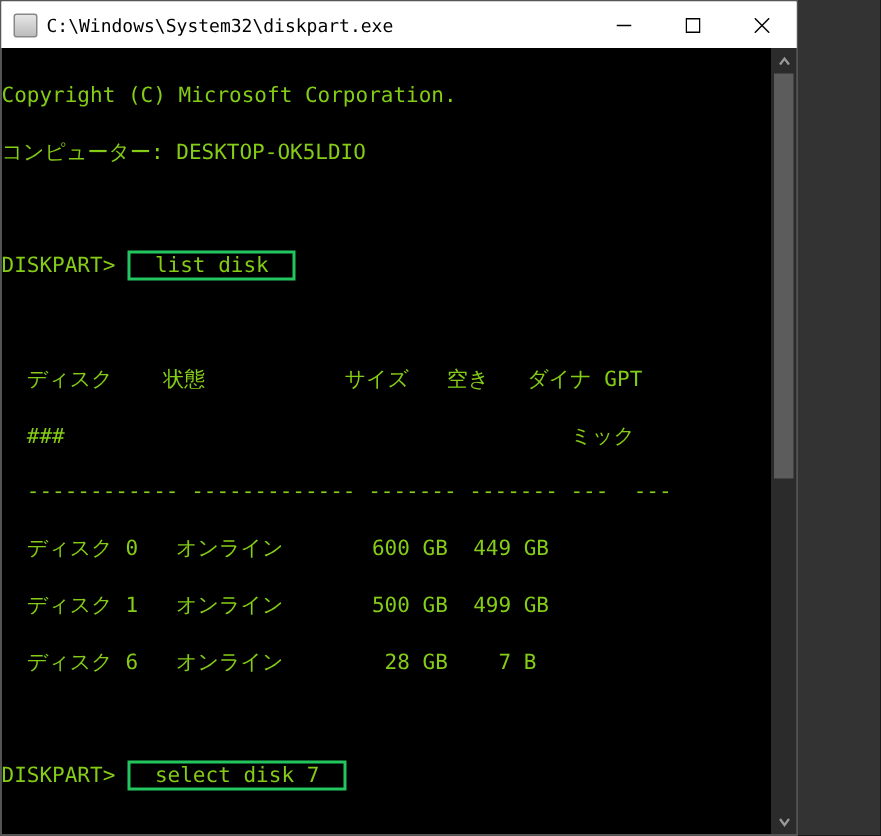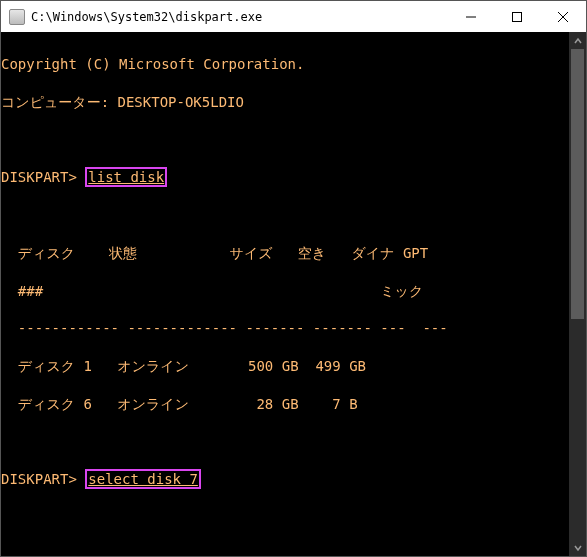--- a/index.html
+++ b/index.html
@@ -4,21 +4,21 @@
 <style>
 * { margin: 0; padding: 0; box-sizing: border-box; }
 body {
   font-family: "Yu Gothic","MS Gothic","Consolas",monospace;
   background: #333;
   width: 587px;
   height: 557px;
   overflow: hidden;
 }
 .window {
-  width: 587px;
+  width: 532px;
   height: 557px;
   background: #fff;
   border: 1px solid #555;
   display: flex;
   flex-direction: column;
 }
 .titlebar {
   height: 31px;
   background: #fff;
   display: flex;
@@ -44,21 +44,21 @@
   align-items: center;
   justify-content: center;
   font-size: 14px;
   font-family: "Segoe UI Symbol",sans-serif;
   color: #000;
 }
 .winbtn svg { stroke:#000; stroke-width:1; fill:none; }
 .console {
   flex: 1;
   background: #000;
-  color: #fdba74;
+  color: #84cc16;
   font-family: "MS Gothic","Consolas",monospace;
   font-size: 14px;
   line-height: 1.35;
   padding: 4px 4px 4px 0;
   position: relative;
   overflow: hidden;
 }
 .console .content {
   padding-left: 0;
   white-space: pre;
@@ -82,21 +82,21 @@
   font-size:10px;
 }
 .scrollbar .track { flex:1; position:relative; }
 .scrollbar .thumb {
   position:absolute;
   left:2px; right:2px;
   top:0; height:55%;
   background:#5c5c5c;
 }
 .line { display:block; }
-.hl { border:2px solid #d946ef; padding:0 1px;text-decoration:underline; }
+.hl { border:2px solid #22c55e; padding:0 16px; }
 
 </style>
 </head>
 <body>
 
 <div class="window">
 
   <div class="titlebar">
     <div class="app-icon"></div>
     <div class="title-text">C:\Windows\System32\diskpart.exe</div>
@@ -122,20 +122,21 @@
   <div class="console">
     <div class="content">
 <span class="line">Copyright (C) Microsoft Corporation.</span>
 <span class="line">コンピューター: DESKTOP-OK5LDIO</span>
 <span class="line"> </span>
 <span class="line"><span>DISKPART&gt; </span><span class="hl">list disk</span></span>
 <span class="line"> </span>
 <span class="line">  ディスク    状態           サイズ   空き   ダイナ GPT</span>
 <span class="line">  ###                                        ミック</span>
 <span class="line">  ------------ ------------- ------- ------- ---  ---</span>
+<span class="line">  <span>ディスク 0</span>   <span>オンライン</span>       <span>600 GB</span>  <span>449 GB</span></span>
 <span class="line">  <span>ディスク 1</span>   <span>オンライン</span>       <span>500 GB</span>  <span>499 GB</span></span>
 <span class="line">  <span>ディスク 6</span>   <span>オンライン</span>       <span> 28 GB</span>  <span>  7 B </span></span>
 <span class="line"> </span>
 <span class="line"><span>DISKPART&gt; </span><span class="hl">select disk 7</span></span>
 <span class="line"> </span>
 
 
 
 
 

